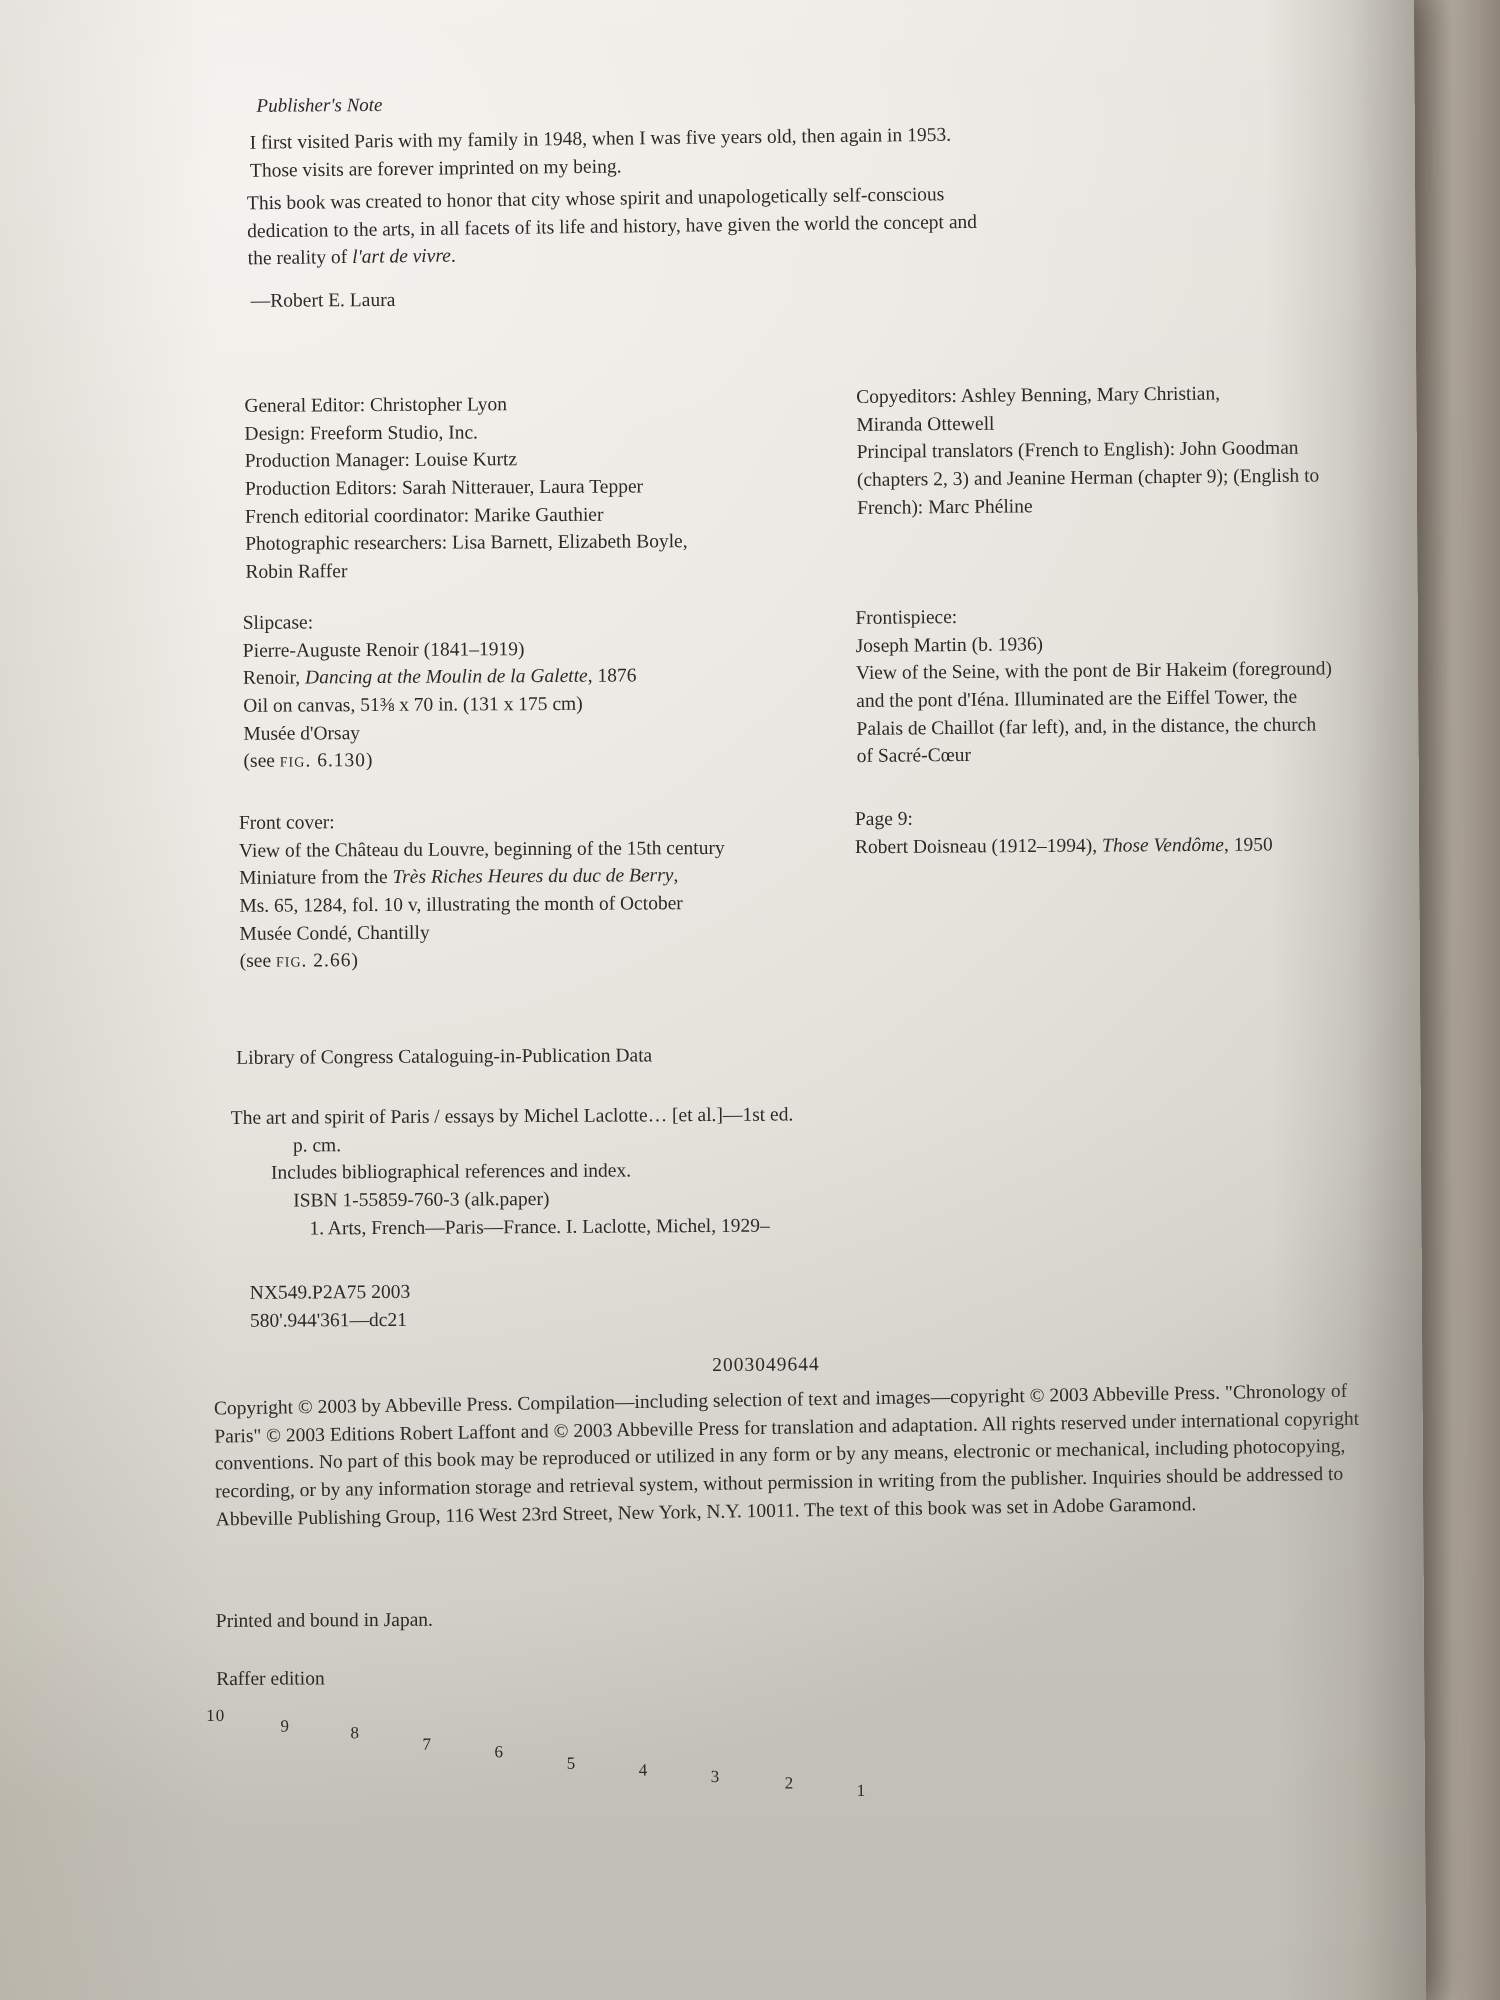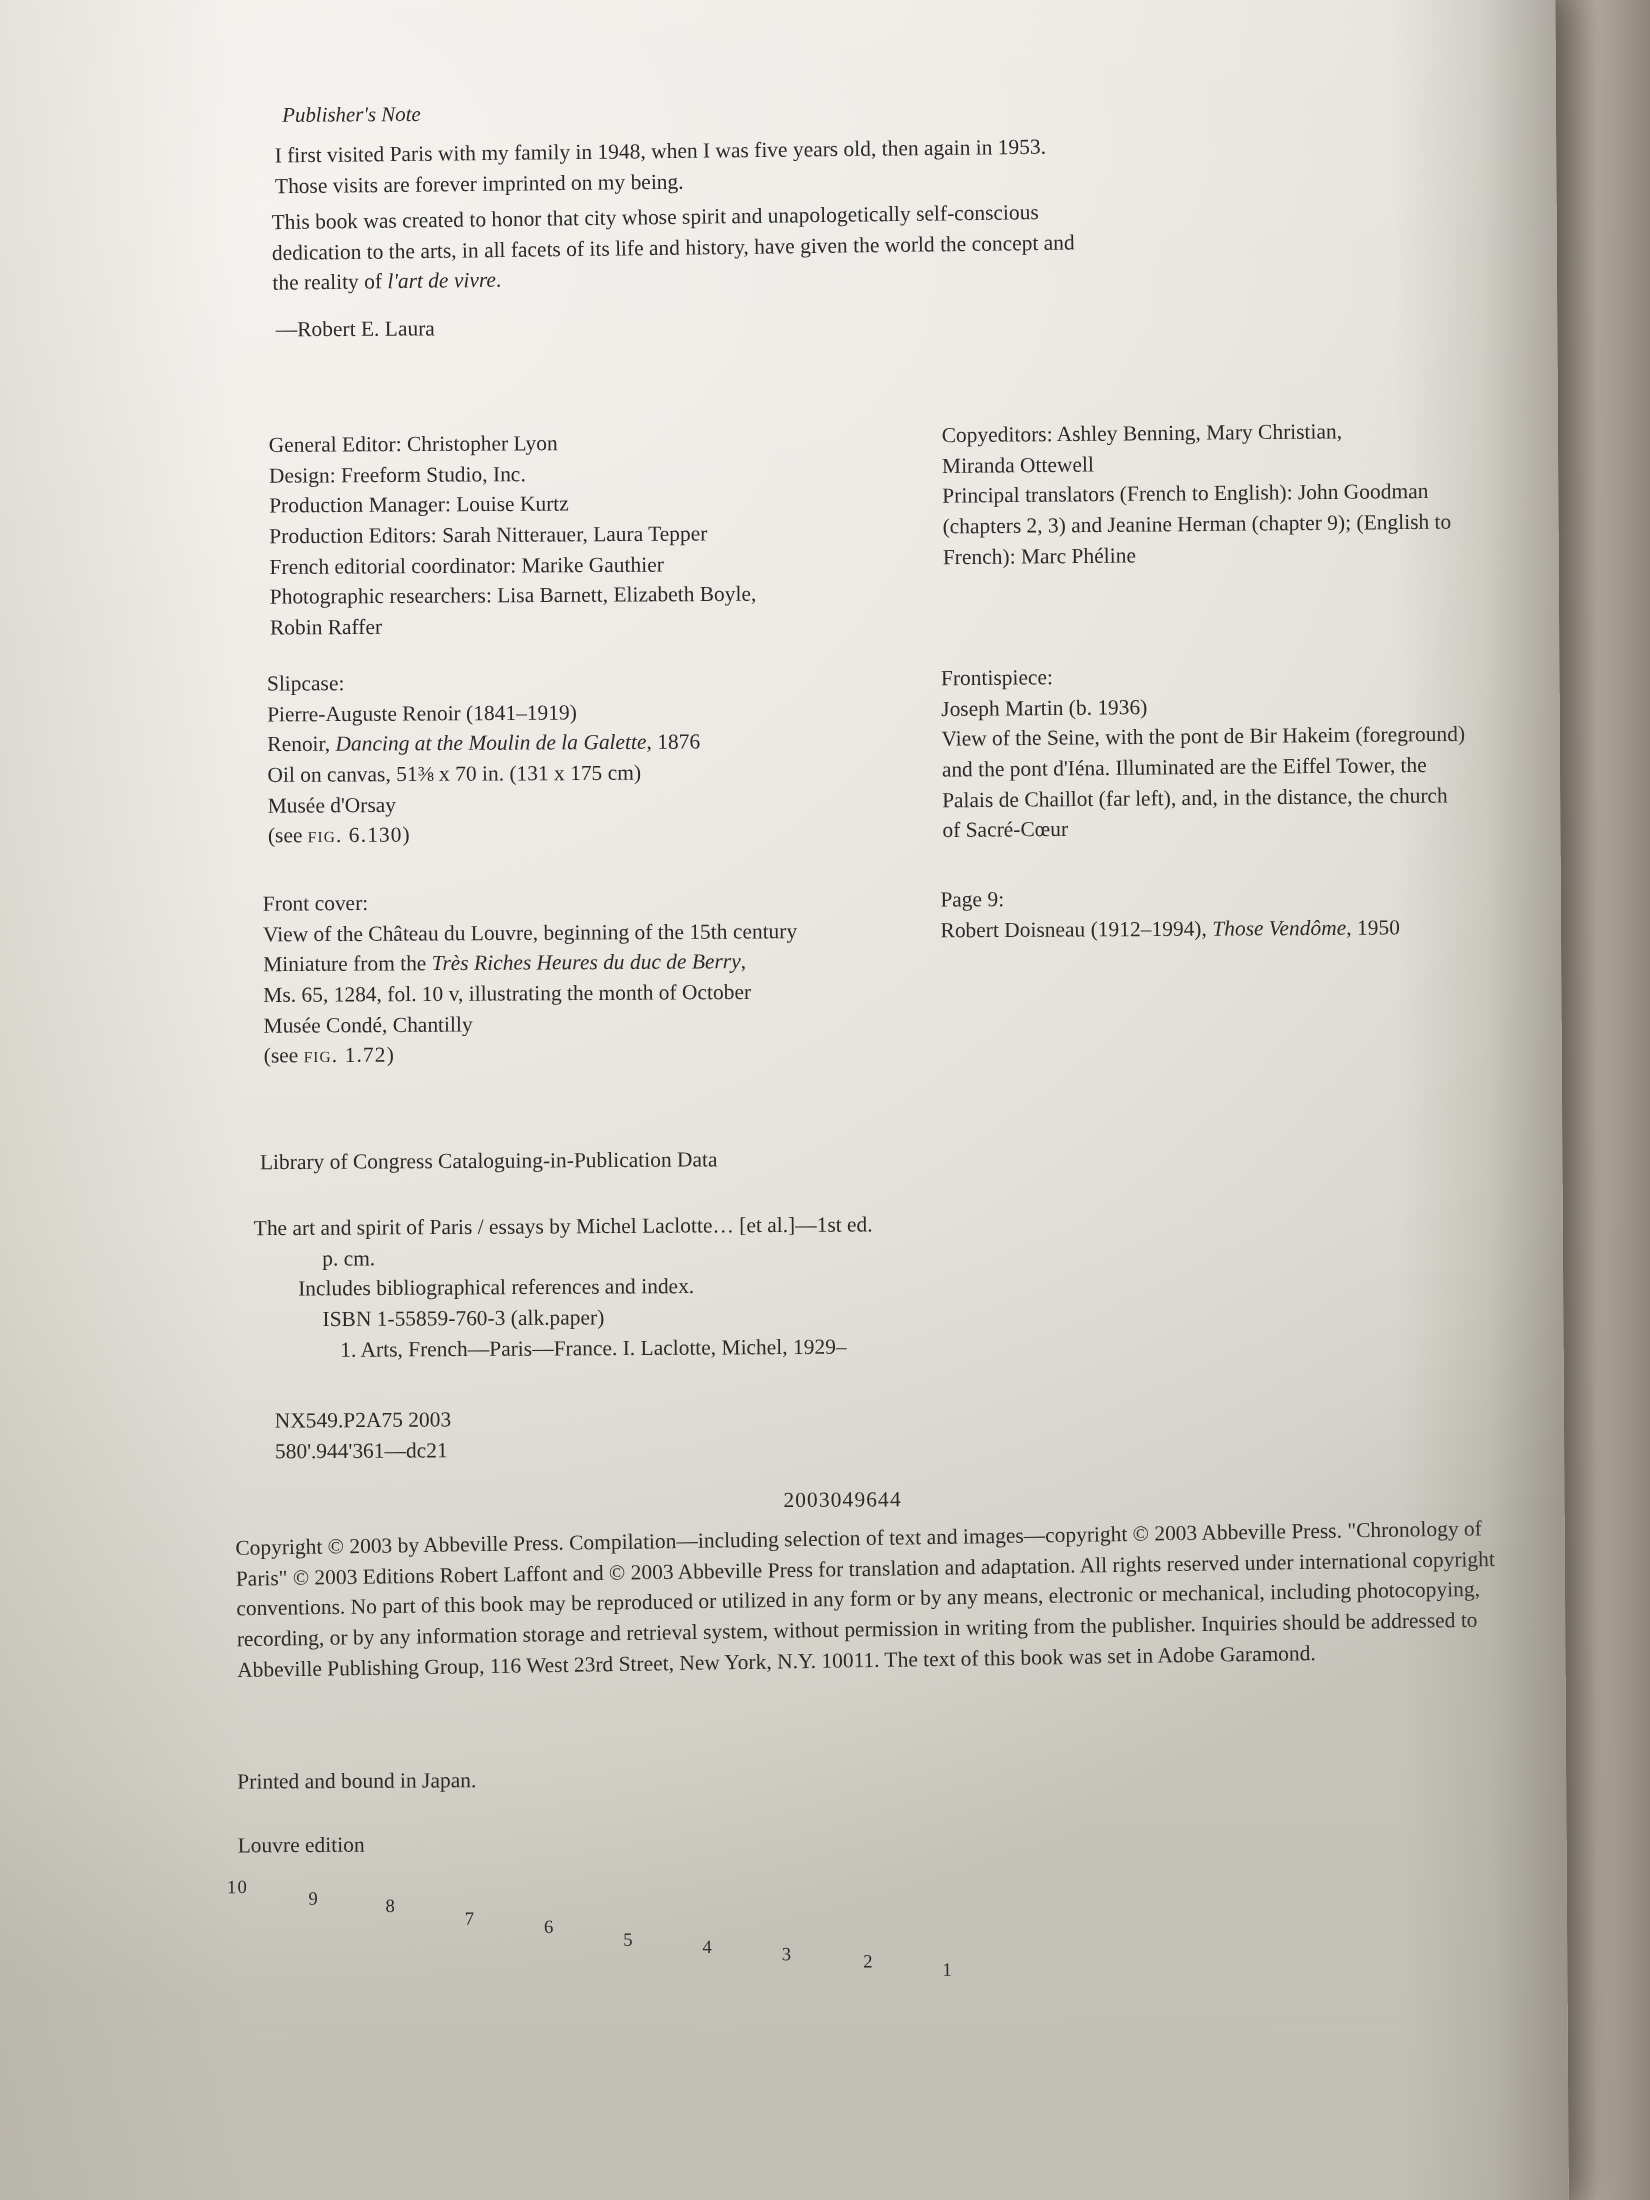--- a/index.html
+++ b/index.html
@@ -187,21 +187,21 @@
 
       <div class="blk" id="front-cover">
         <div>Front cover:</div>
         <div>View of the Château du Louvre, beginning of the 15th century</div>
         <div>
           <span>Miniature from the </span><span class="ital">Très Riches Heures du duc de Berry</span><span>,</span>
         </div>
         <div>Ms. 65, 1284, fol. 10 v, illustrating the month of October</div>
         <div>Musée Condé, Chantilly</div>
         <div>
-          <span>(see </span><span class="sc">fig. 1.72</span><span>)</span>
+          <span>(see </span><span class="sc">fig. 2.66</span><span>)</span>
         </div>
       </div>
 
       <div class="blk" id="page9">
         <div>Page 9:</div>
         <div>
           <span>Robert Doisneau (1912–1994), </span><span class="ital">Those Vendôme</span><span>, 1950</span>
         </div>
       </div>
 
@@ -218,21 +218,21 @@
       <div class="blk" id="loc-call">
         <div>NX549.P2A75 2003</div>
         <div>580'.944'361—dc21</div>
       </div>
 
       <div class="blk" id="loc-number">2003049644</div>
 
       <div class="blk" id="copyright">Copyright © 2003 by Abbeville Press. Compilation—including selection of text and images—copyright © 2003 Abbeville Press. "Chronology of Paris" © 2003 Editions Robert Laffont and © 2003 Abbeville Press for translation and adaptation. All rights reserved under international copyright conventions. No part of this book may be reproduced or utilized in any form or by any means, electronic or mechanical, including photocopying, recording, or by any information storage and retrieval system, without permission in writing from the publisher. Inquiries should be addressed to Abbeville Publishing Group, 116 West 23rd Street, New York, N.Y. 10011. The text of this book was set in Adobe Garamond.</div>
 
       <div class="blk" id="printed">Printed and bound in Japan.</div>
-      <div class="blk" id="first-ed">Louvre edition</div>
+      <div class="blk" id="first-ed">Raffer edition</div>
 
       <div class="blk" id="print-line">
         <span style="left:0px;   top:0px;">10</span>
         <span style="left:74px;  top:11px;">9</span>
         <span style="left:144px; top:18px;">8</span>
         <span style="left:216px; top:30px;">7</span>
         <span style="left:288px; top:38px;">6</span>
         <span style="left:360px; top:50px;">5</span>
         <span style="left:432px; top:57px;">4</span>
         <span style="left:504px; top:64px;">3</span>

